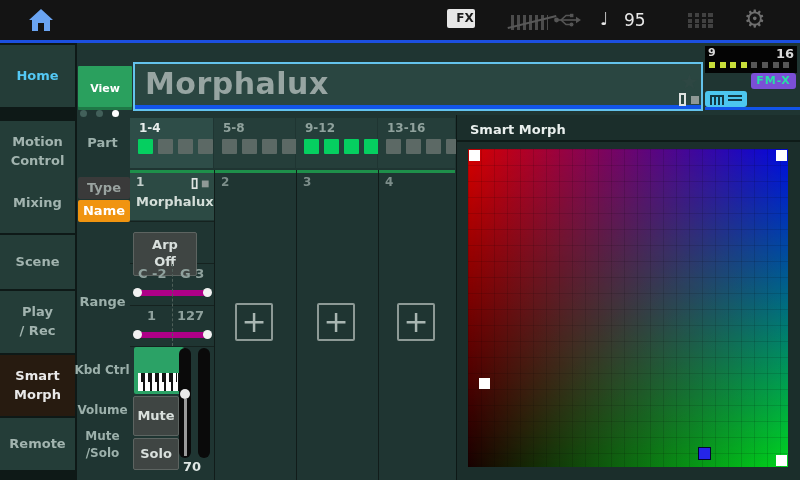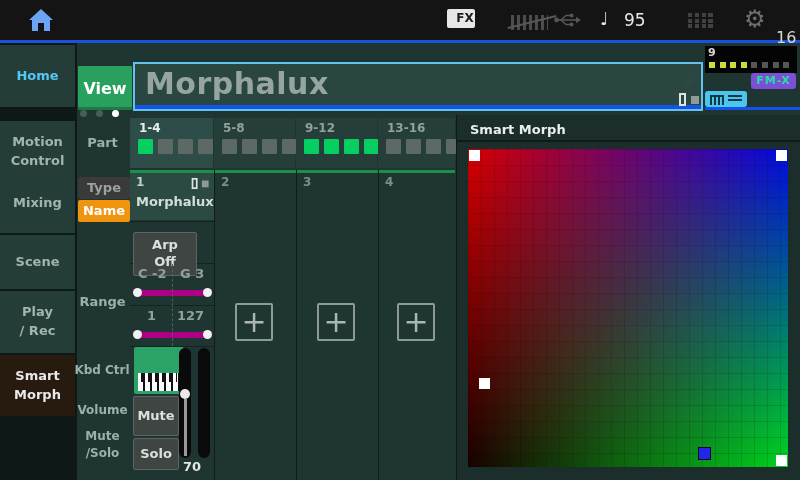--- a/index.html
+++ b/index.html
@@ -35,35 +35,35 @@
   .st0{top:45px;height:62px;color:#54c8f4;}
   .st1{top:109px;height:62px;margin-top:12px;}
   .st2{top:173px;height:60px;}
   .st3{top:235px;height:54px;}
   .st4{top:291px;height:62px;}
   .st5{top:355px;height:61px;background:#271b10;color:#e9e9e9;}
   .st6{top:418px;height:52px;}
 
   
   .view-btn{left:78px;top:66px;width:54px;height:44px;background:#2aa05e;border-radius:1px;
-            color:#fff;font-weight:bold;font-size:16px;display:flex;align-items:center;justify-content:center;
+            color:#fff;font-weight:bold;font-size:11px;display:flex;align-items:center;justify-content:center;
             box-shadow:inset 0 -3px 0 rgba(0,0,0,.25);}
   .name-field{left:133px;top:62px;width:570px;height:49px;background:#2a4641;
               border:2px solid #64c3ec;box-sizing:border-box;}
   .name-field::after{content:"";position:absolute;left:0;right:0;bottom:0;height:4px;background:#1254e8;}
   .name-text{position:absolute;left:10px;top:2px;font-size:30px;font-weight:bold;color:#97a5a2;letter-spacing:.5px;}
   .fav-star{left:680px;top:70px;font-size:21px;color:#2e4743;}
   .flag-icon{left:679px;top:93px;width:22px;height:13px;}
   .flag-icon .fr{position:absolute;left:0;top:0;width:7px;height:13px;border:2px solid #dfe3e1;box-sizing:border-box;}
   .flag-icon .fs{position:absolute;left:12px;top:3px;width:8px;height:8px;background:#8f9996;}
 
   
   .status-box{left:705px;top:46px;width:92px;height:27px;background:#040404;}
   .status-start{left:708px;top:46px;font-size:11px;font-weight:bold;color:#d8d8d8;}
-  .status-end{left:776px;top:28px;font-size:16px;font-weight:normal;color:#d8d8d8;}
+  .status-end{left:776px;top:46px;font-size:13px;font-weight:bold;color:#d8d8d8;}
   .mini-slots{left:709px;top:62px;display:flex;gap:4.6px;}
   .mini{width:6px;height:6px;background:#565656;}
   .mini[data-state="on"]{background:#c8de3a;}
   .engine-badge{left:751px;top:73px;width:45px;height:16px;background:#7b4fd6;border-radius:3px;
                 color:#27dfa5;font-size:11px;font-weight:bold;text-align:center;line-height:16px;letter-spacing:1px;}
   .kbd-view-btn{left:705px;top:91px;width:42px;height:16px;background:#4cc6ef;border-radius:3px;}
   .kbd-view-btn .b1{position:absolute;left:5px;top:4px;width:14px;height:8px;
       background:repeating-linear-gradient(to right,#123843 0 2px,transparent 2px 4px);border-top:2px solid #123843;}
   .kbd-view-btn .b2{position:absolute;left:23px;top:4px;width:14px;height:8px;
       background:repeating-linear-gradient(to bottom,#123843 0 2px,transparent 2px 4px);}
@@ -175,20 +175,21 @@
   <div class="abs side-col"></div>
   <div class="abs side-tab st0">Home</div>
   <div class="abs side-tab st1">Motion
 Control</div>
   <div class="abs side-tab st2">Mixing</div>
   <div class="abs side-tab st3">Scene</div>
   <div class="abs side-tab st4">Play
 / Rec</div>
   <div class="abs side-tab st5">Smart
 Morph</div>
+  <div class="abs side-tab st6">Remote</div>
 
   <div class="abs view-btn">View</div>
   <div class="abs name-field">
     <div class="name-text">Morphalux</div>
   </div>
   <div class="abs fav-star">★</div>
   <div class="abs flag-icon">
     <span class="fr"></span>
       <span class="fs"></span>
   </div>

